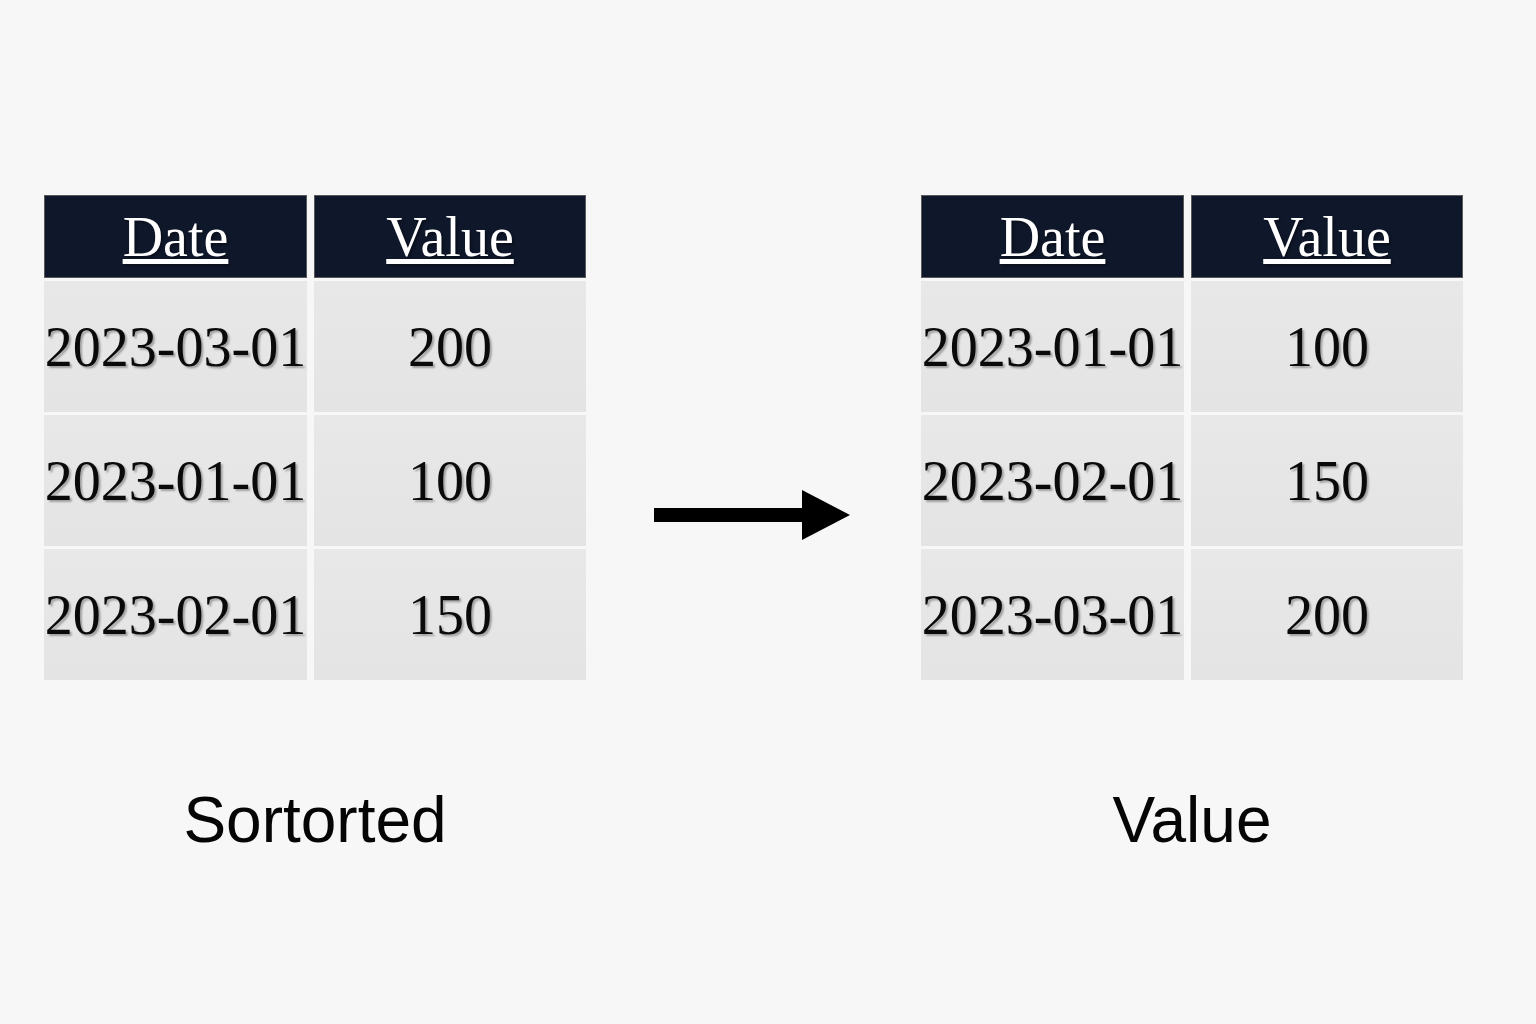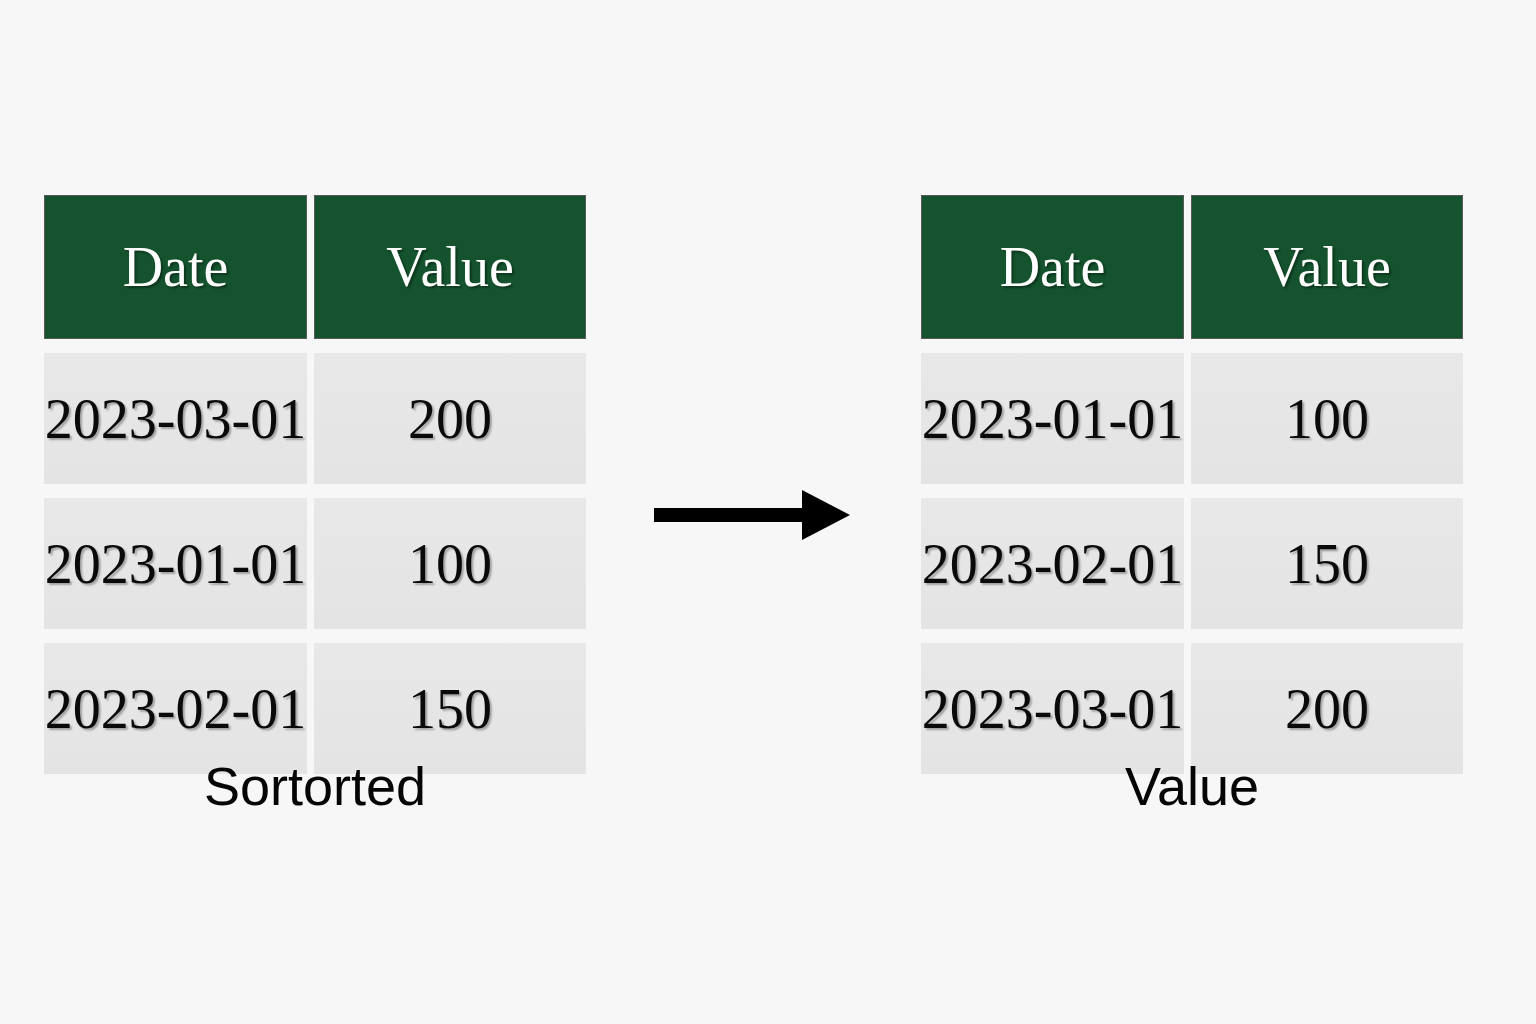--- a/index.html
+++ b/index.html
@@ -26,58 +26,59 @@
     display: flex;
     flex-direction: column;
   }
   .table-block.left  { left: 44px;  top: 195px; width: 542px; }
   .table-block.right { left: 921px; top: 195px; width: 542px; }
 
   .trow {
     display: flex;
     width: 100%;
   }
-  .trow + .trow { margin-top: 14px; align-items: flex-end; }
+  .trow + .trow { margin-top: 3px; align-items: flex-end; }
 
   .cell {
     box-sizing: border-box;
     display: flex;
     align-items: center;
     justify-content: center;
     font-family: "Liberation Serif", "DejaVu Serif", serif;
     line-height: 1;
   }
   .cell.col-date  { width: 263px; }
   .cell.col-value { width: 272px; margin-left: 7px; }
 
   
   .trow.header .cell {
-    height: 144px;
-    background: #14532d;
+    height: 83px;
+    background: #0f172a;
     border: 1px solid #595959;
     color: #ffffff;
     font-size: 56px;
     text-shadow: 2px 2px 2px rgba(0,0,0,0.35);
+    text-decoration: underline;
   }
 
   
   .trow.body .cell {
     height: 131px;
     background: linear-gradient(180deg, #e8e8e8 0%, #e4e4e4 100%);
     color: #0a0a0a;
     font-size: 56px;
     text-shadow: 2px 2px 2px rgba(0,0,0,0.30);
   }
 
   
   .caption {
     position: absolute;
-    top: 757px;
+    top: 785px;
     font-family: "Liberation Sans", "DejaVu Sans", sans-serif;
-    font-size: 54px;
+    font-size: 64px;
     font-weight: 400;
     color: #050505;
     text-align: center;
     line-height: 1.1;
     white-space: nowrap;
   }
   .caption.left  { left: 44px;  width: 542px; }
   .caption.right { left: 921px; width: 542px; }
 
   

